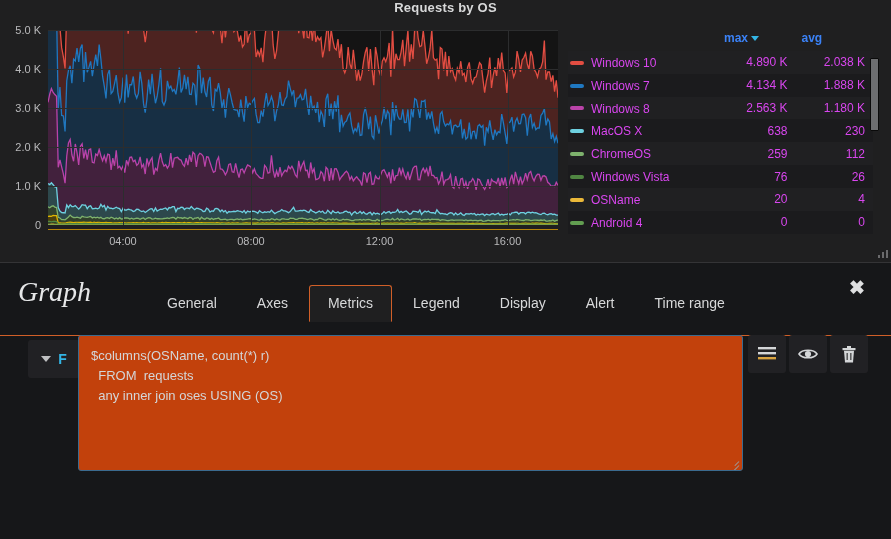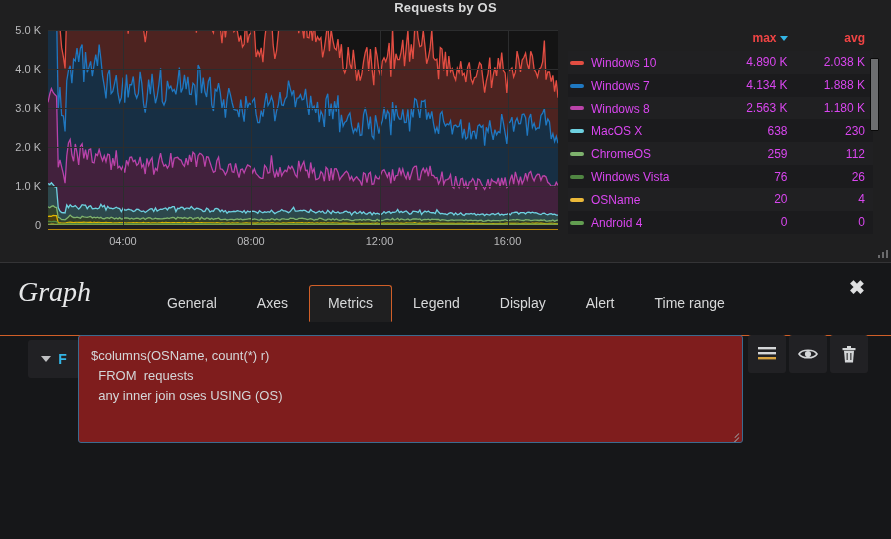--- a/index.html
+++ b/index.html
@@ -70,21 +70,21 @@
 
   
   #legend {
     position: absolute; left: 568px; top: 28px;
     width: 305px; height: 225px;
     overflow: hidden;
   }
   #legend-table { width: 100%; border-collapse: collapse; }
   #legend-table th {
     font-size: 12px; font-weight: bold;
-    color: #ef4444; text-align: right;
+    color: #3b82f6; text-align: left;
     padding: 3px 8px 6px 6px;
     white-space: nowrap;
   }
   #legend-table th.sort-col .caret {
     display: inline-block;
     margin-left: 3px;
     border-left: 4px solid transparent;
     border-right: 4px solid transparent;
     border-top: 5px solid #33b5e5;
     vertical-align: middle;
@@ -191,22 +191,22 @@
     border-left: 5px solid transparent;
     border-right: 5px solid transparent;
     border-top: 6px solid #bfc0c2;
     margin-right: 7px;
   }
   #query-handle .refletter {
     font-size: 14px; font-weight: bold; color: #33b5e5;
   }
   #query-textarea-wrap {
     position: absolute; left: 78px; top: 14px;
-    width: 665px; height: 108px;
-    background: #7f1d1d;
+    width: 665px; height: 136px;
+    background: #c2410c;
     border: 1px solid #3b6b8f;
     border-radius: 3px;
     overflow: hidden;
   }
   #query-textarea {
     width: 100%; height: 100%;
     background: transparent;
     border: none; outline: none; resize: none;
     color: #d4d6d8;
     font-family: "Liberation Sans", sans-serif;

